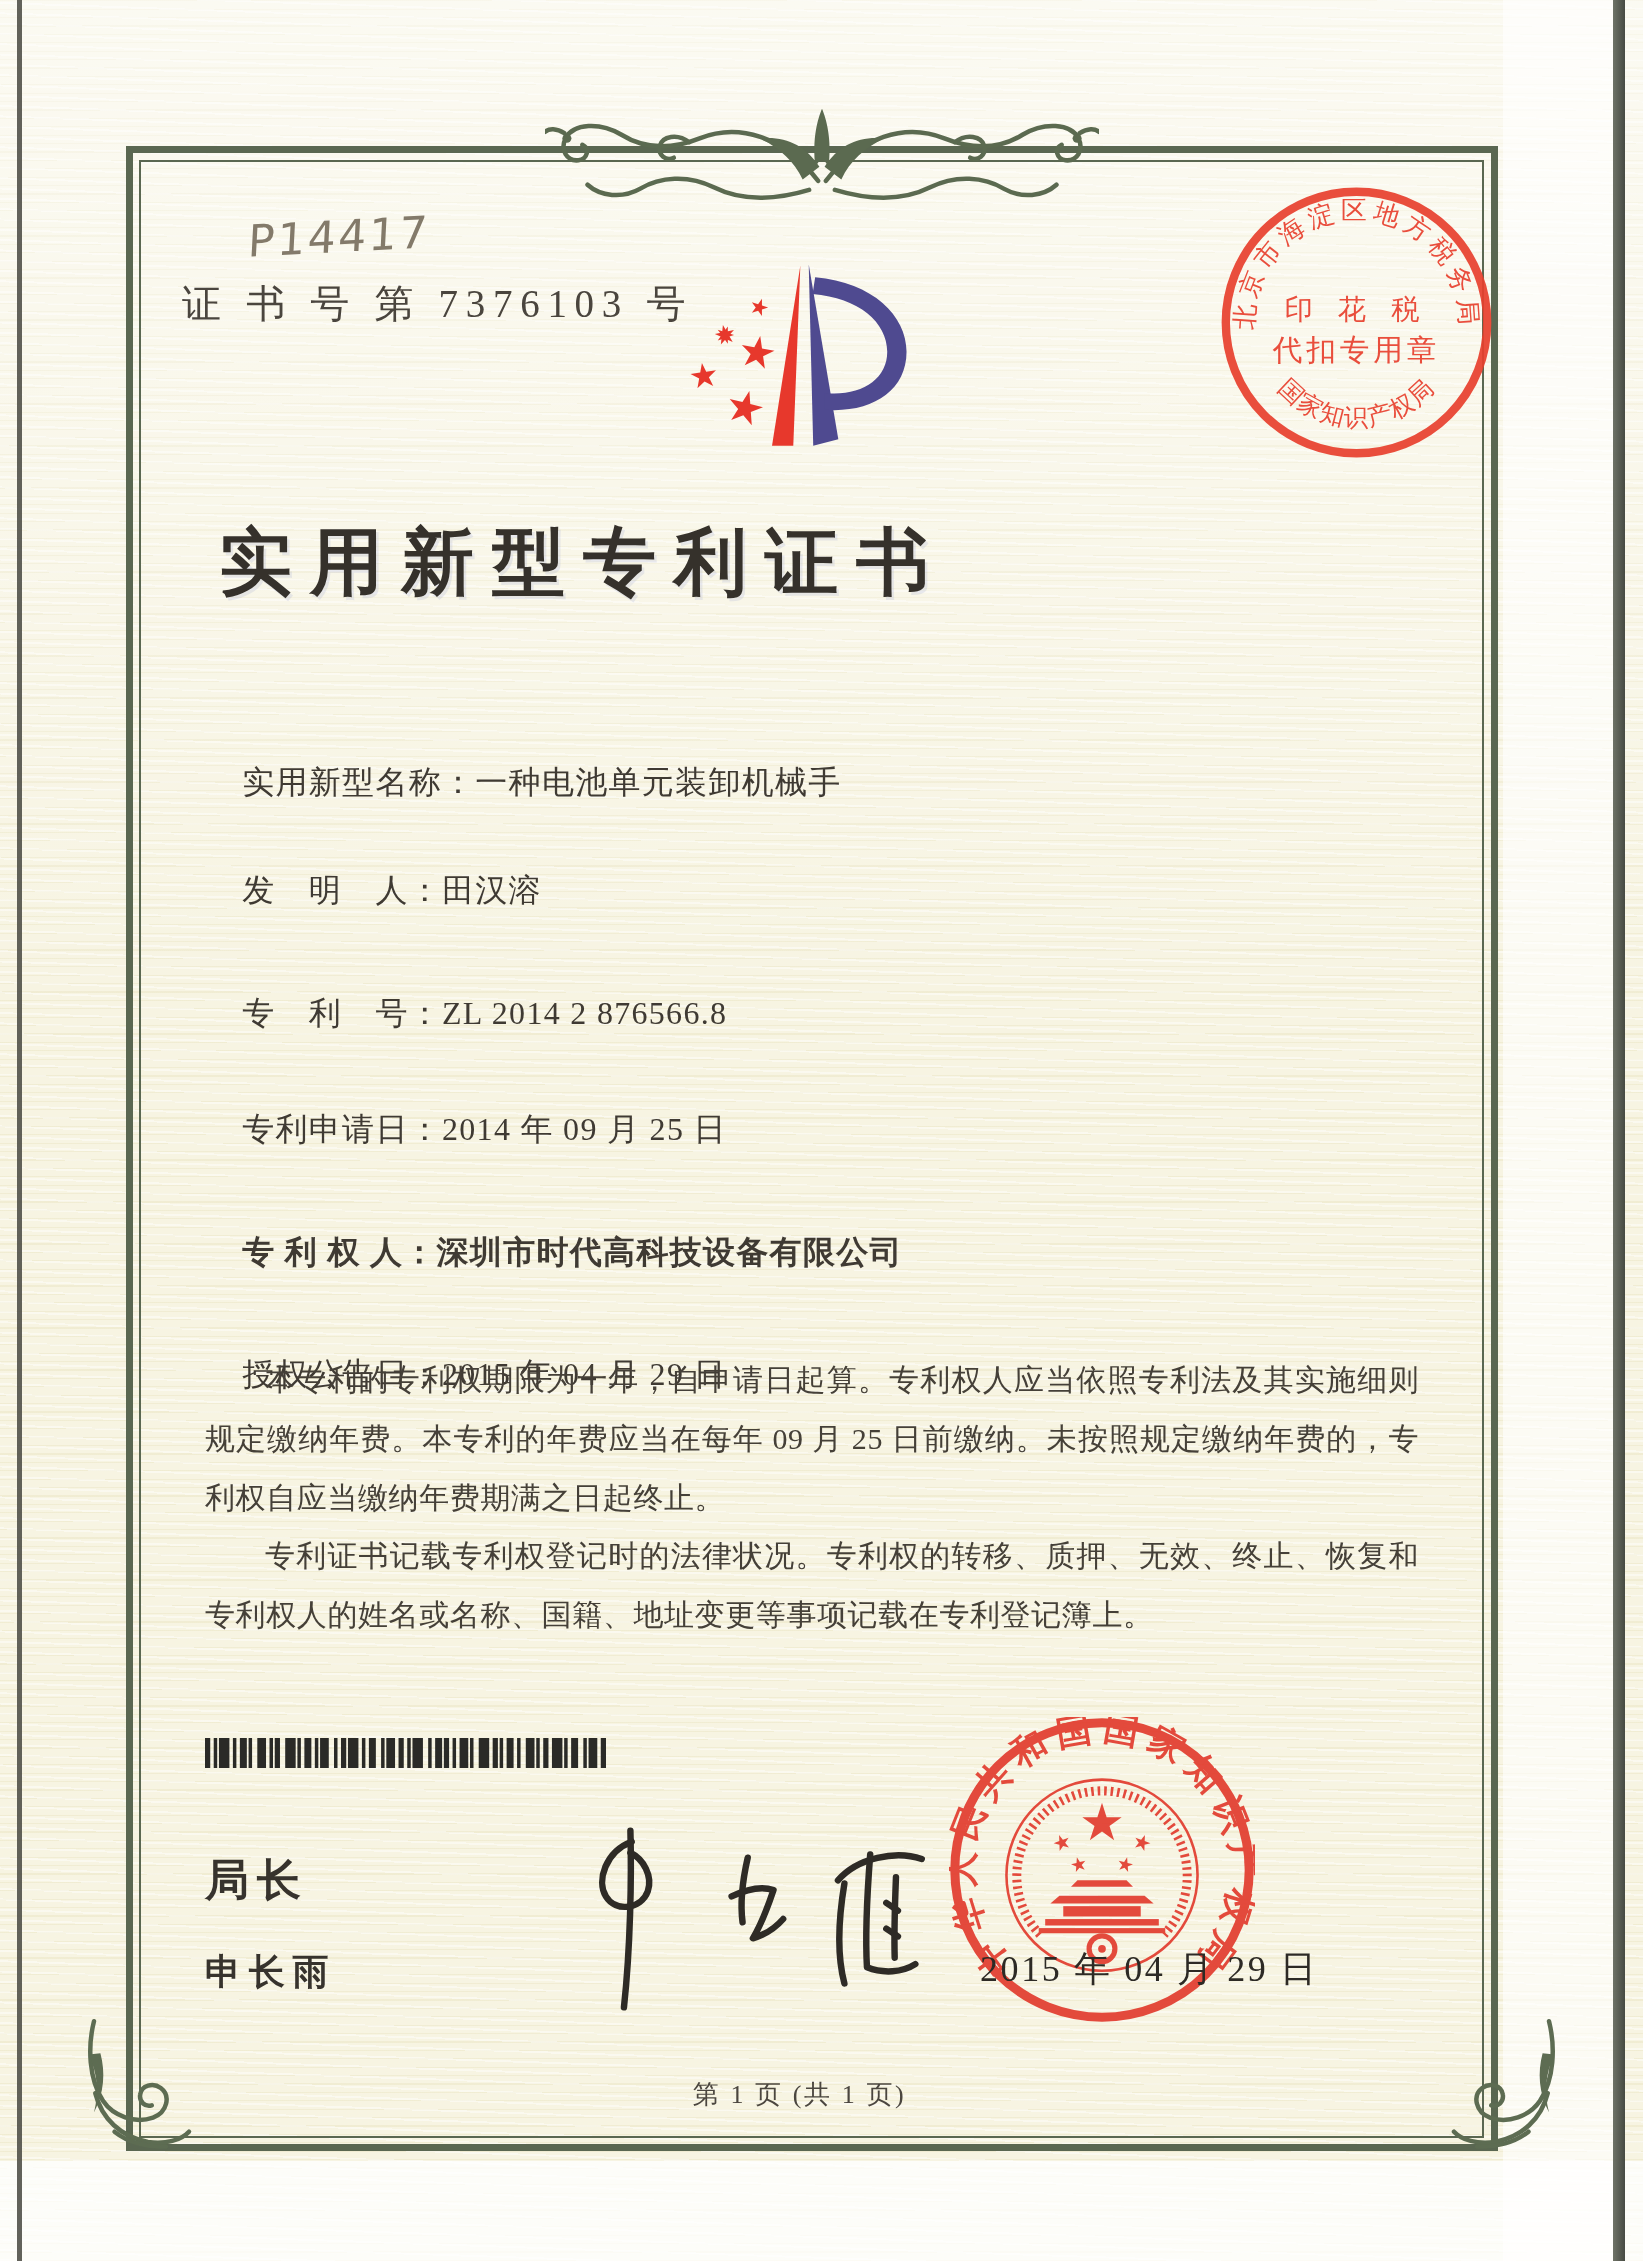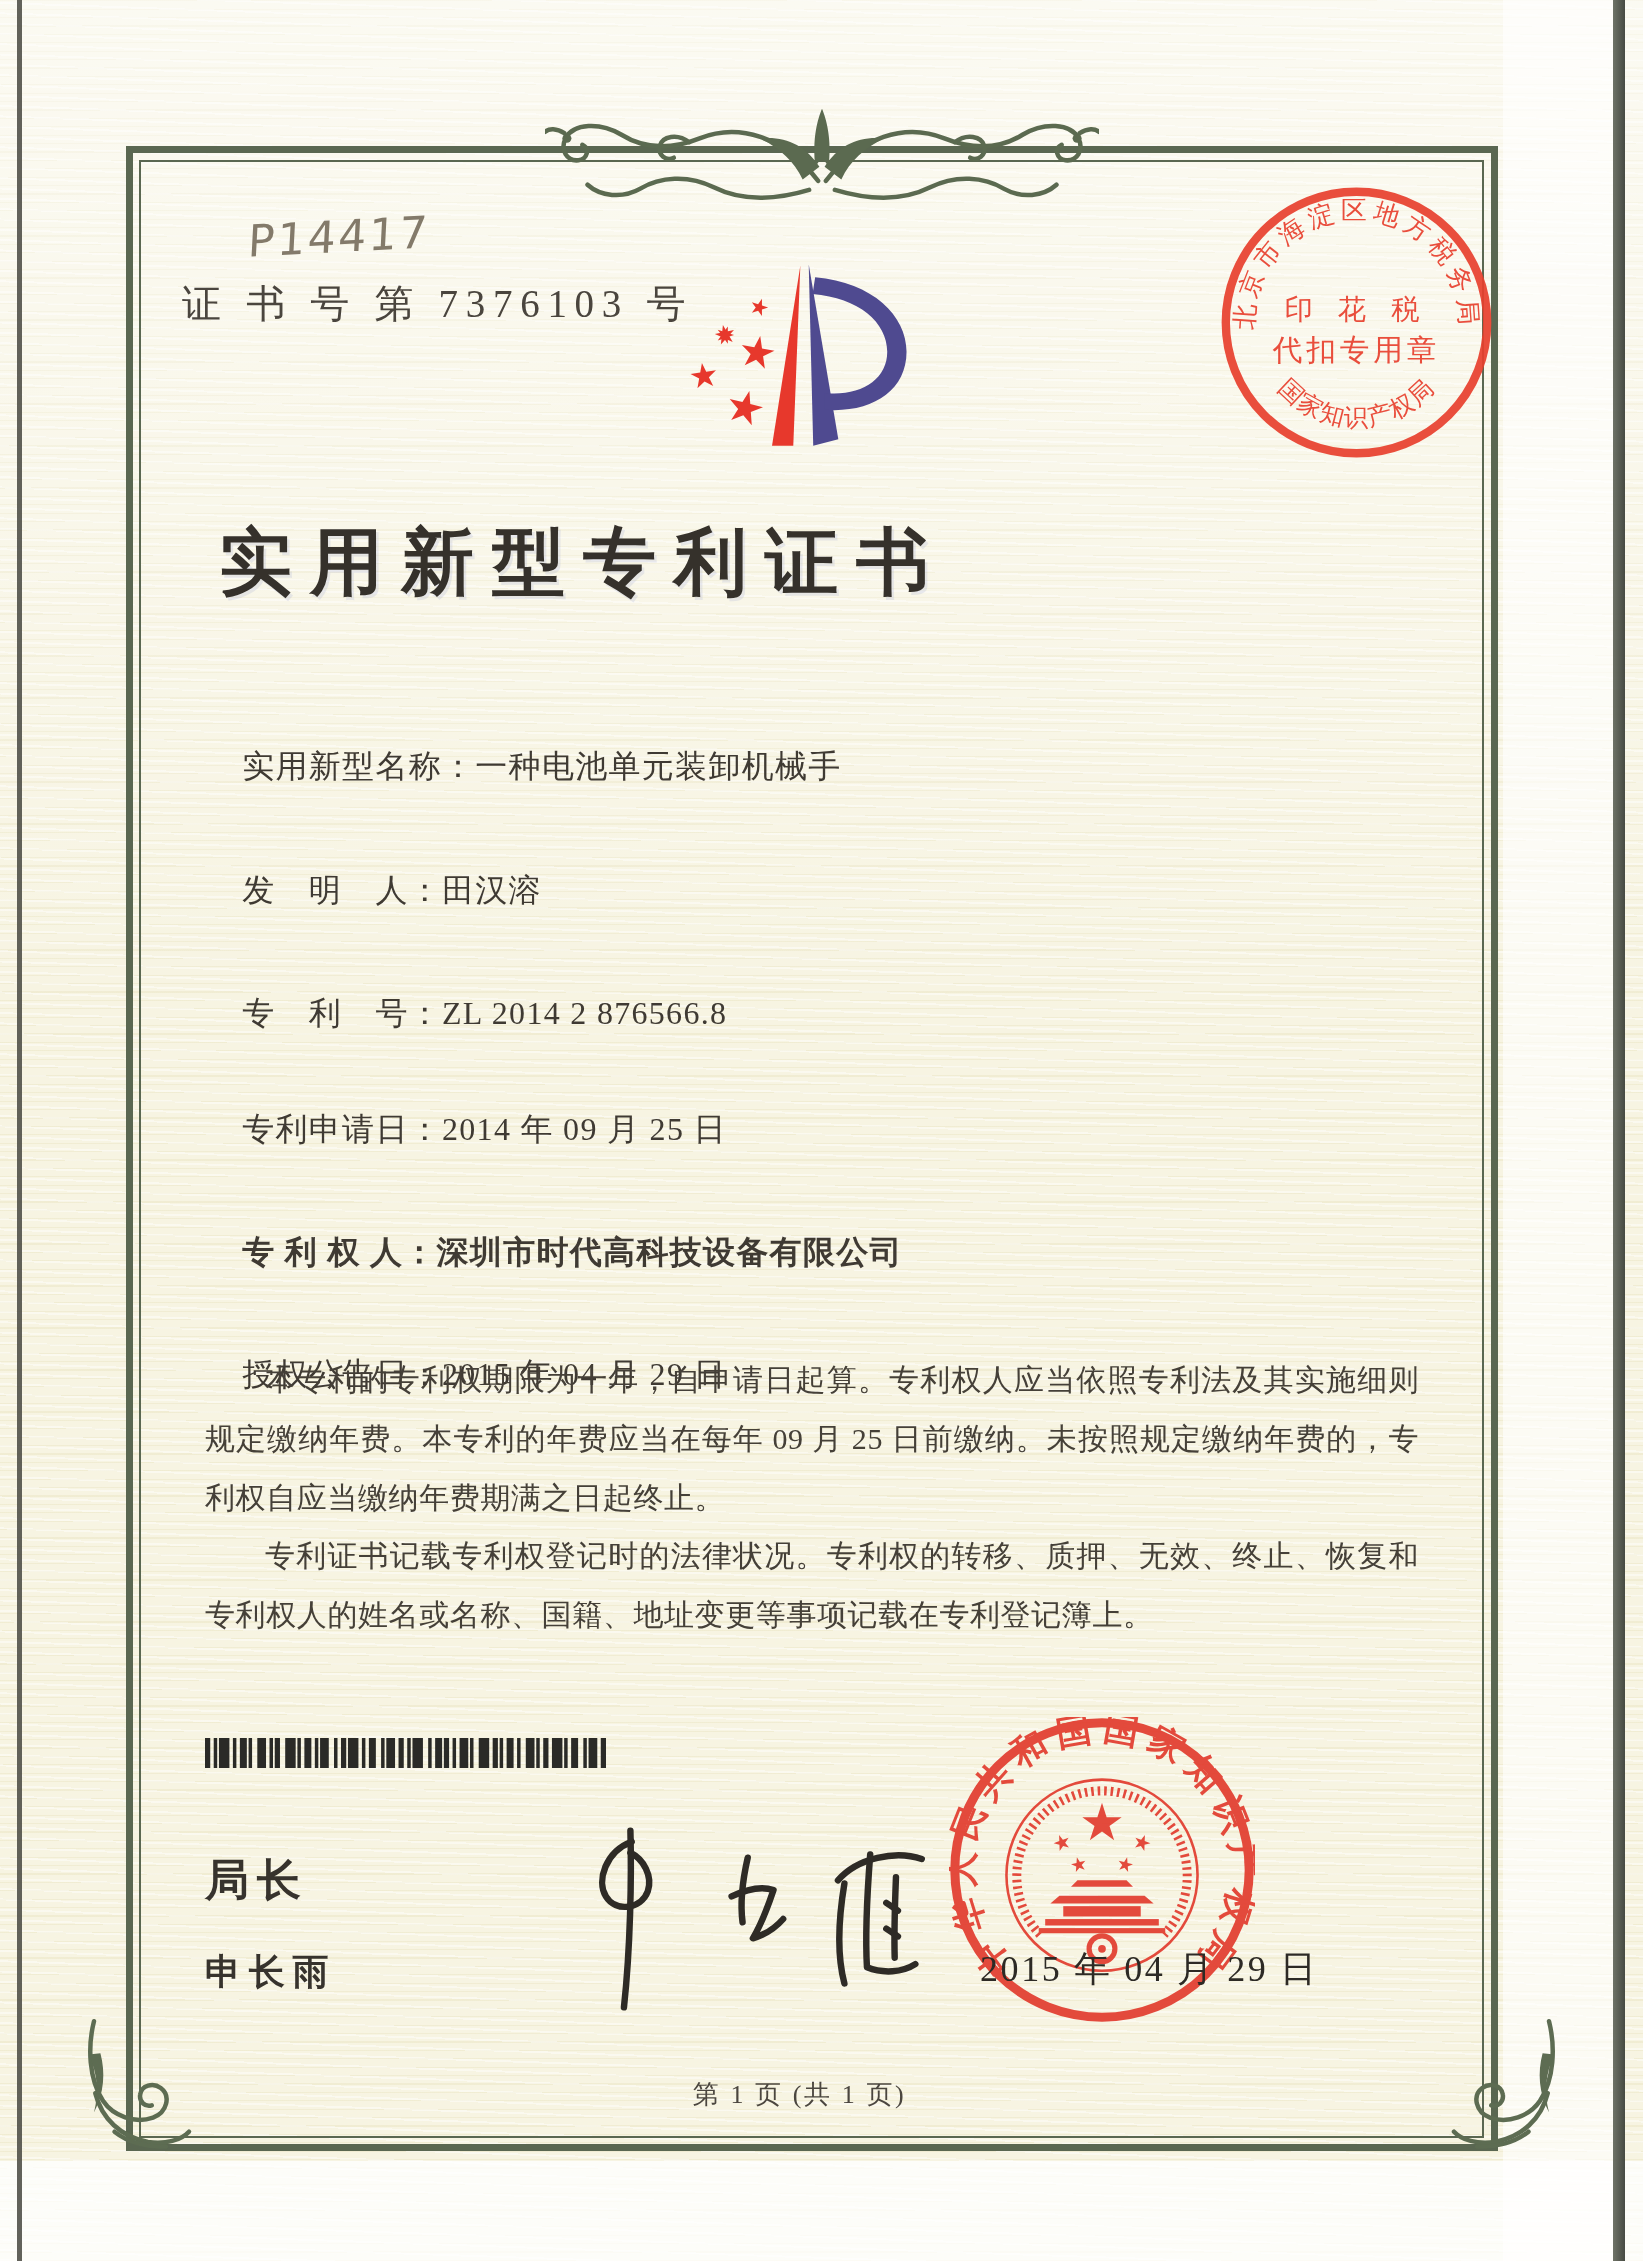--- a/index.html
+++ b/index.html
@@ -124,21 +124,21 @@
     </text>
     <text class="stamp-text" fill="#e8402e" font-size="38" letter-spacing="2">
       <textPath href="#taxBottom" startOffset="50%" text-anchor="middle">国家知识产权局</textPath>
     </text>
     <text x="0" y="-6" text-anchor="middle" class="stamp-text" fill="#e8402e" font-size="44" letter-spacing="14">印 花 税</text>
     <text x="0" y="58" text-anchor="middle" class="stamp-text" fill="#e8402e" font-size="46" letter-spacing="6">代扣专用章</text>
   </svg>
 
   <div class="doc-title">实用新型专利证书</div>
 
-  <div class="field" style="top:708px;text-align:right;">
+  <div class="field" style="top:724px;text-align:right;">
     <span>实用新型名称：</span><span>一种电池单元装卸机械手</span>
   </div>
   <div class="field" style="top:832px;">
     <span>发　明　人：</span><span>田汉溶</span>
   </div>
   <div class="field" style="top:955px;">
     <span>专　利　号：</span><span>ZL 2014 2 876566.8</span>
   </div>
   <div class="field" style="top:1071px;">
     <span>专利申请日：</span><span>2014 年 09 月 25 日</span>

